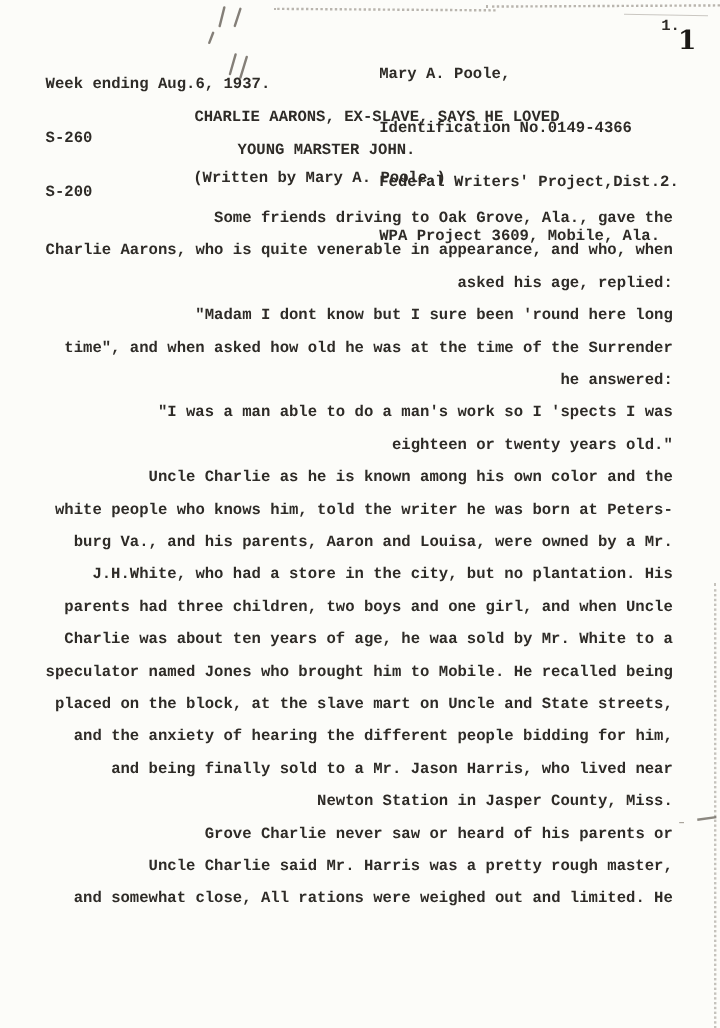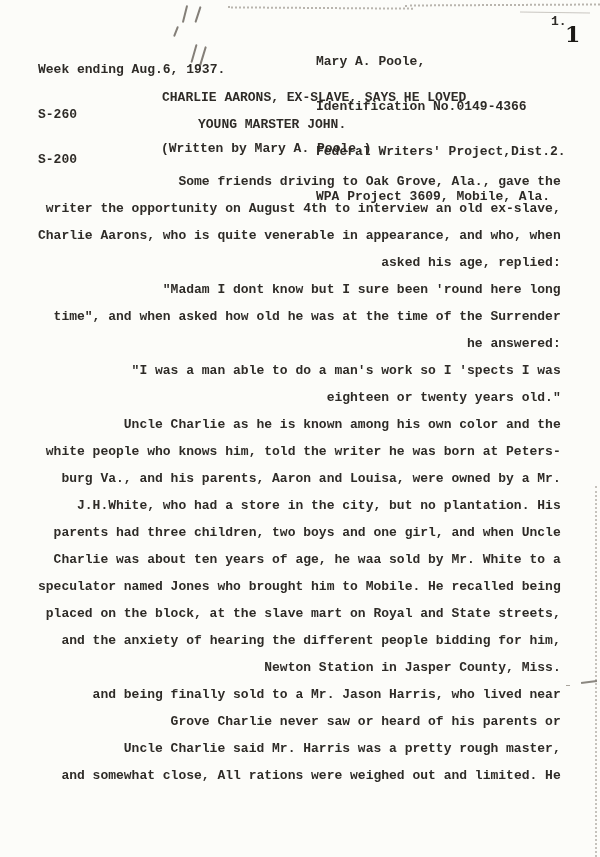--- a/index.html
+++ b/index.html
@@ -97,37 +97,36 @@
 
   <div class="page-number typed">1.</div>
   <div class="page-stamp">1</div>
 
   <div class="title-line1 typed">CHARLIE AARONS, EX-SLAVE, SAYS HE LOVED</div>
   <div class="title-line2 typed">YOUNG MARSTER JOHN.</div>
   <div class="byline typed">(Written by Mary A. Poole.)</div>
 
   <div class="doc-body">
       <div class="line">          Some friends driving to Oak Grove, Ala., gave the</div>
-      <div class="line">writer the opportunity on August 4th to interview an old ex-slave,</div>
       <div class="line">Charlie Aarons, who is quite venerable in appearance, and who, when</div>
       <div class="line">asked his age, replied:</div>
       <div class="line">          "Madam I dont know but I sure been 'round here long</div>
       <div class="line">time", and when asked how old he was at the time of the Surrender</div>
       <div class="line">he answered:</div>
       <div class="line">          "I was a man able to do a man's work so I 'spects I was</div>
       <div class="line">eighteen or twenty years old."</div>
       <div class="line">          Uncle Charlie as he is known among his own color and the</div>
       <div class="line">white people who knows him, told the writer he was born at Peters-</div>
       <div class="line">burg Va., and his parents, Aaron and Louisa, were owned by a Mr.</div>
       <div class="line">J.H.White, who had a store in the city, but no plantation. His</div>
       <div class="line">parents had three children, two boys and one girl, and when Uncle</div>
       <div class="line">Charlie was about ten years of age, he waa sold by Mr. White to a</div>
       <div class="line">speculator named Jones who brought him to Mobile. He recalled being</div>
-      <div class="line">placed on the block, at the slave mart on Royal and State streets,</div>
+      <div class="line">placed on the block, at the slave mart on Uncle and State streets,</div>
       <div class="line">and the anxiety of hearing the different people bidding for him,</div>
+      <div class="line">and being finally sold to a Mr. Jason Harris, who lived near</div>
       <div class="line">Newton Station in Jasper County, Miss.</div>
-      <div class="line">and being finally sold to a Mr. Jason Harris, who lived near</div>
       <div class="line">          Grove Charlie never saw or heard of his parents or</div>
       <div class="line">          Uncle Charlie said Mr. Harris was a pretty rough master,</div>
       <div class="line">and somewhat close, All rations were weighed out and limited. He</div>
     </div>
 
 </div>
 
 </body></html>

